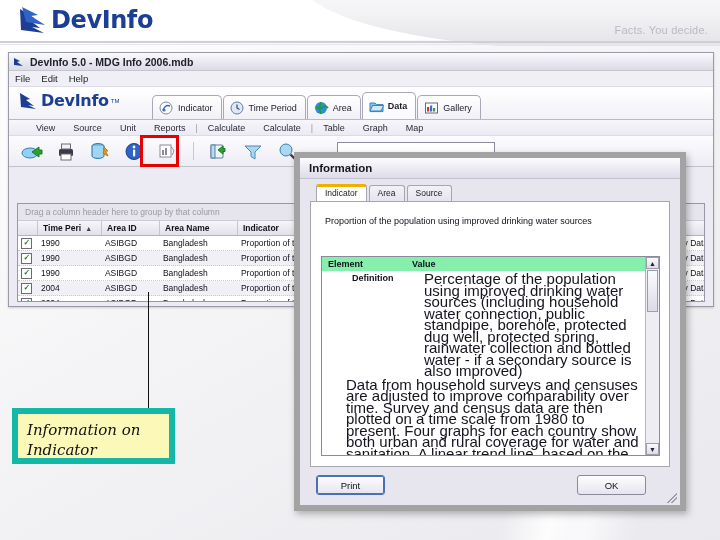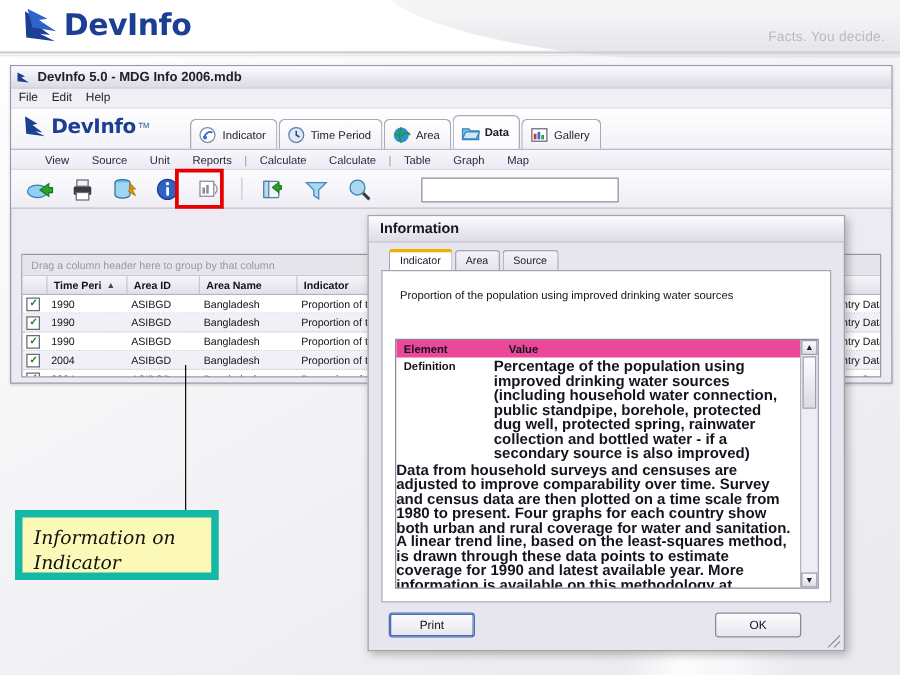--- a/index.html
+++ b/index.html
@@ -88,43 +88,43 @@
   .grid-row.alt{background:#f1f0f7;}
   .gc{font-size:8.5px;color:#101018;height:100%;display:flex;align-items:center;
     padding-left:5px;box-sizing:border-box;overflow:hidden;white-space:nowrap;}
   .col-chk{width:20px;justify-content:center;padding-left:0;}
   .chkbx{width:9px;height:9px;border:1px solid #6a6a78;background:#fff;
     display:flex;align-items:center;justify-content:center;}
   .chkbx i{font-style:normal;font-size:8px;line-height:8px;color:#1a7a1a;font-weight:bold;}
   .sort-arrow{margin-left:4px;font-size:7px;color:#444;}
 
   
-  .dialog{position:absolute;left:294px;top:172px;width:380px;height:347px;
-    background:#e7e5ee;border:1px solid #a3a3a3;box-shadow:2px 3px 7px rgba(0,0,0,.28);}
+  .dialog{position:absolute;left:294px;top:152px;width:380px;height:347px;
+    background:#e7e5ee;border:6px solid #a3a3a3;box-shadow:2px 3px 7px rgba(0,0,0,.28);}
   .dlg-title{height:20px;background:linear-gradient(180deg,#fdfdff 0%,#eceaf3 50%,#dedce8 100%);
     border-bottom:1px solid #c3c2d0;display:flex;align-items:center;padding-left:9px;}
   .dlg-title span{font-size:11.5px;color:#16161f;font-weight:bold;}
   .dlg-body{position:absolute;left:10px;top:26px;right:10px;bottom:38px;}
   .tabstrip{display:flex;align-items:flex-end;gap:2px;height:17px;padding-left:6px;}
   .dtab{font-size:8.5px;color:#1a1a24;padding:2px 8px 2px 8px;
     background:linear-gradient(180deg,#f3f1f8 0%,#e6e4ee 100%);
     border:1px solid #a6a5b4;border-bottom:none;border-radius:3px 3px 0 0;line-height:11px;}
   .dtab.active{background:#fff;border-top:3px solid #f0b000;padding-top:1px;}
   .tabpanel{background:#fff;border:1px solid #a6a5b4;position:absolute;
     left:0;right:0;top:17px;bottom:0;}
   .ind-title{font-size:9px;color:#12121c;padding:13px 12px 0 14px;line-height:13px;}
   .inner-box{position:absolute;left:10px;right:9px;top:54px;bottom:10px;
     border:1px solid #8b8a9a;background:#fff;display:flex;}
   .inner-scrollarea{flex:1;overflow:hidden;position:relative;}
-  .tbl-head{height:14px;background:#ec4899;display:flex;align-items:center;}
+  .tbl-head{height:14px;background:#86efac;display:flex;align-items:center;}
   .tbl-head .th{font-size:9px;font-weight:bold;color:#10101a;padding-left:6px;}
-  .tbl-row{display:flex;padding-top:2px;}
+  .tbl-row{display:flex;padding-top:2px;margin-left:24px;}
   .tbl-row .tdk{width:78px;flex:0 0 78px;font-size:9px;font-weight:bold;color:#10101a;
     padding-left:6px;line-height:11.5px;box-sizing:border-box;}
-  .tbl-row .tdv{flex:1;font-size:12px;color:#14141e;line-height:11.5px;padding-right:6px;font-weight:bold;}
+  .tbl-row .tdv{flex:1;font-size:15px;color:#14141e;line-height:11.5px;padding-right:6px;}
   .tdv a{color:#7b3fa0;text-decoration:none;}
   .vscroll{width:13px;background:#eeedf3;border-left:1px solid #b5b4c2;
     display:flex;flex-direction:column;justify-content:space-between;align-items:center;}
   .vbtn{width:13px;height:12px;background:linear-gradient(180deg,#fbfbfe,#dddce7);
     border:1px solid #9e9dac;box-sizing:border-box;display:flex;align-items:center;justify-content:center;
     font-size:7px;color:#23232e;}
   .vthumb{width:11px;height:42px;margin-top:1px;background:linear-gradient(180deg,#fbfbfe,#dcdbe6);
     border:1px solid #9e9dac;box-sizing:border-box;}
   .vtrack{flex:1;width:100%;}
   .dlg-foot{position:absolute;left:0;right:0;bottom:0;height:38px;}

